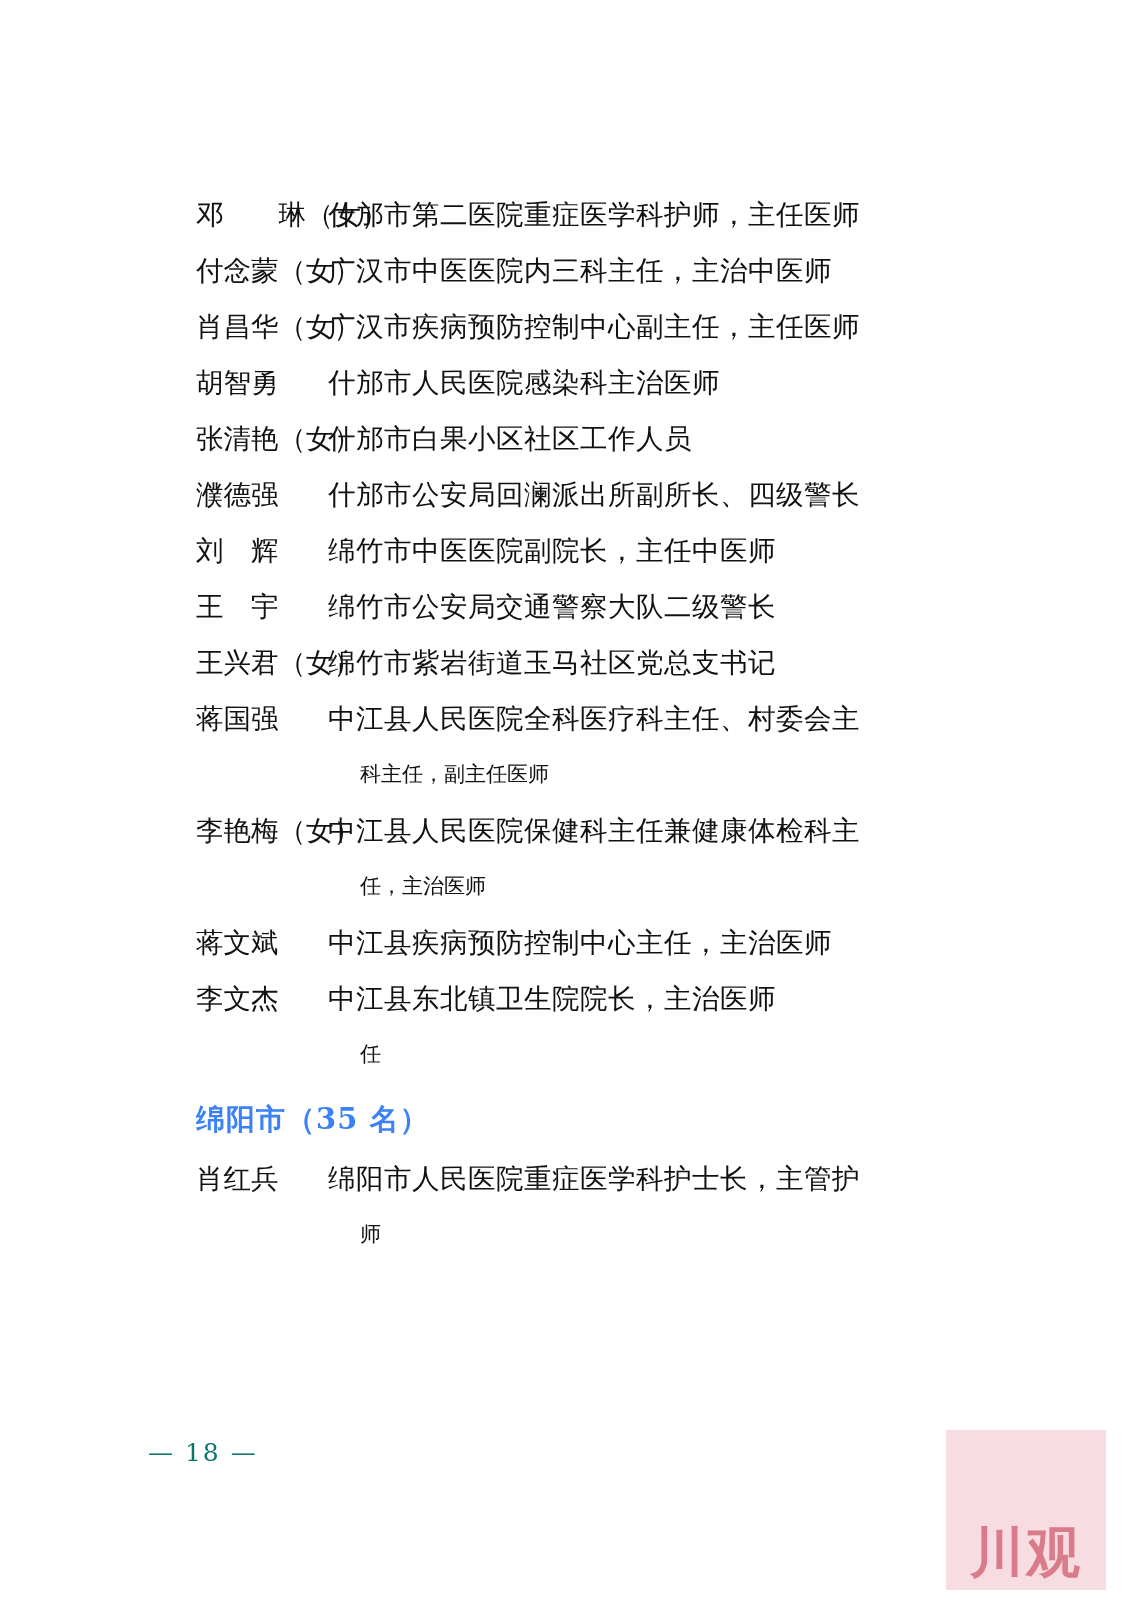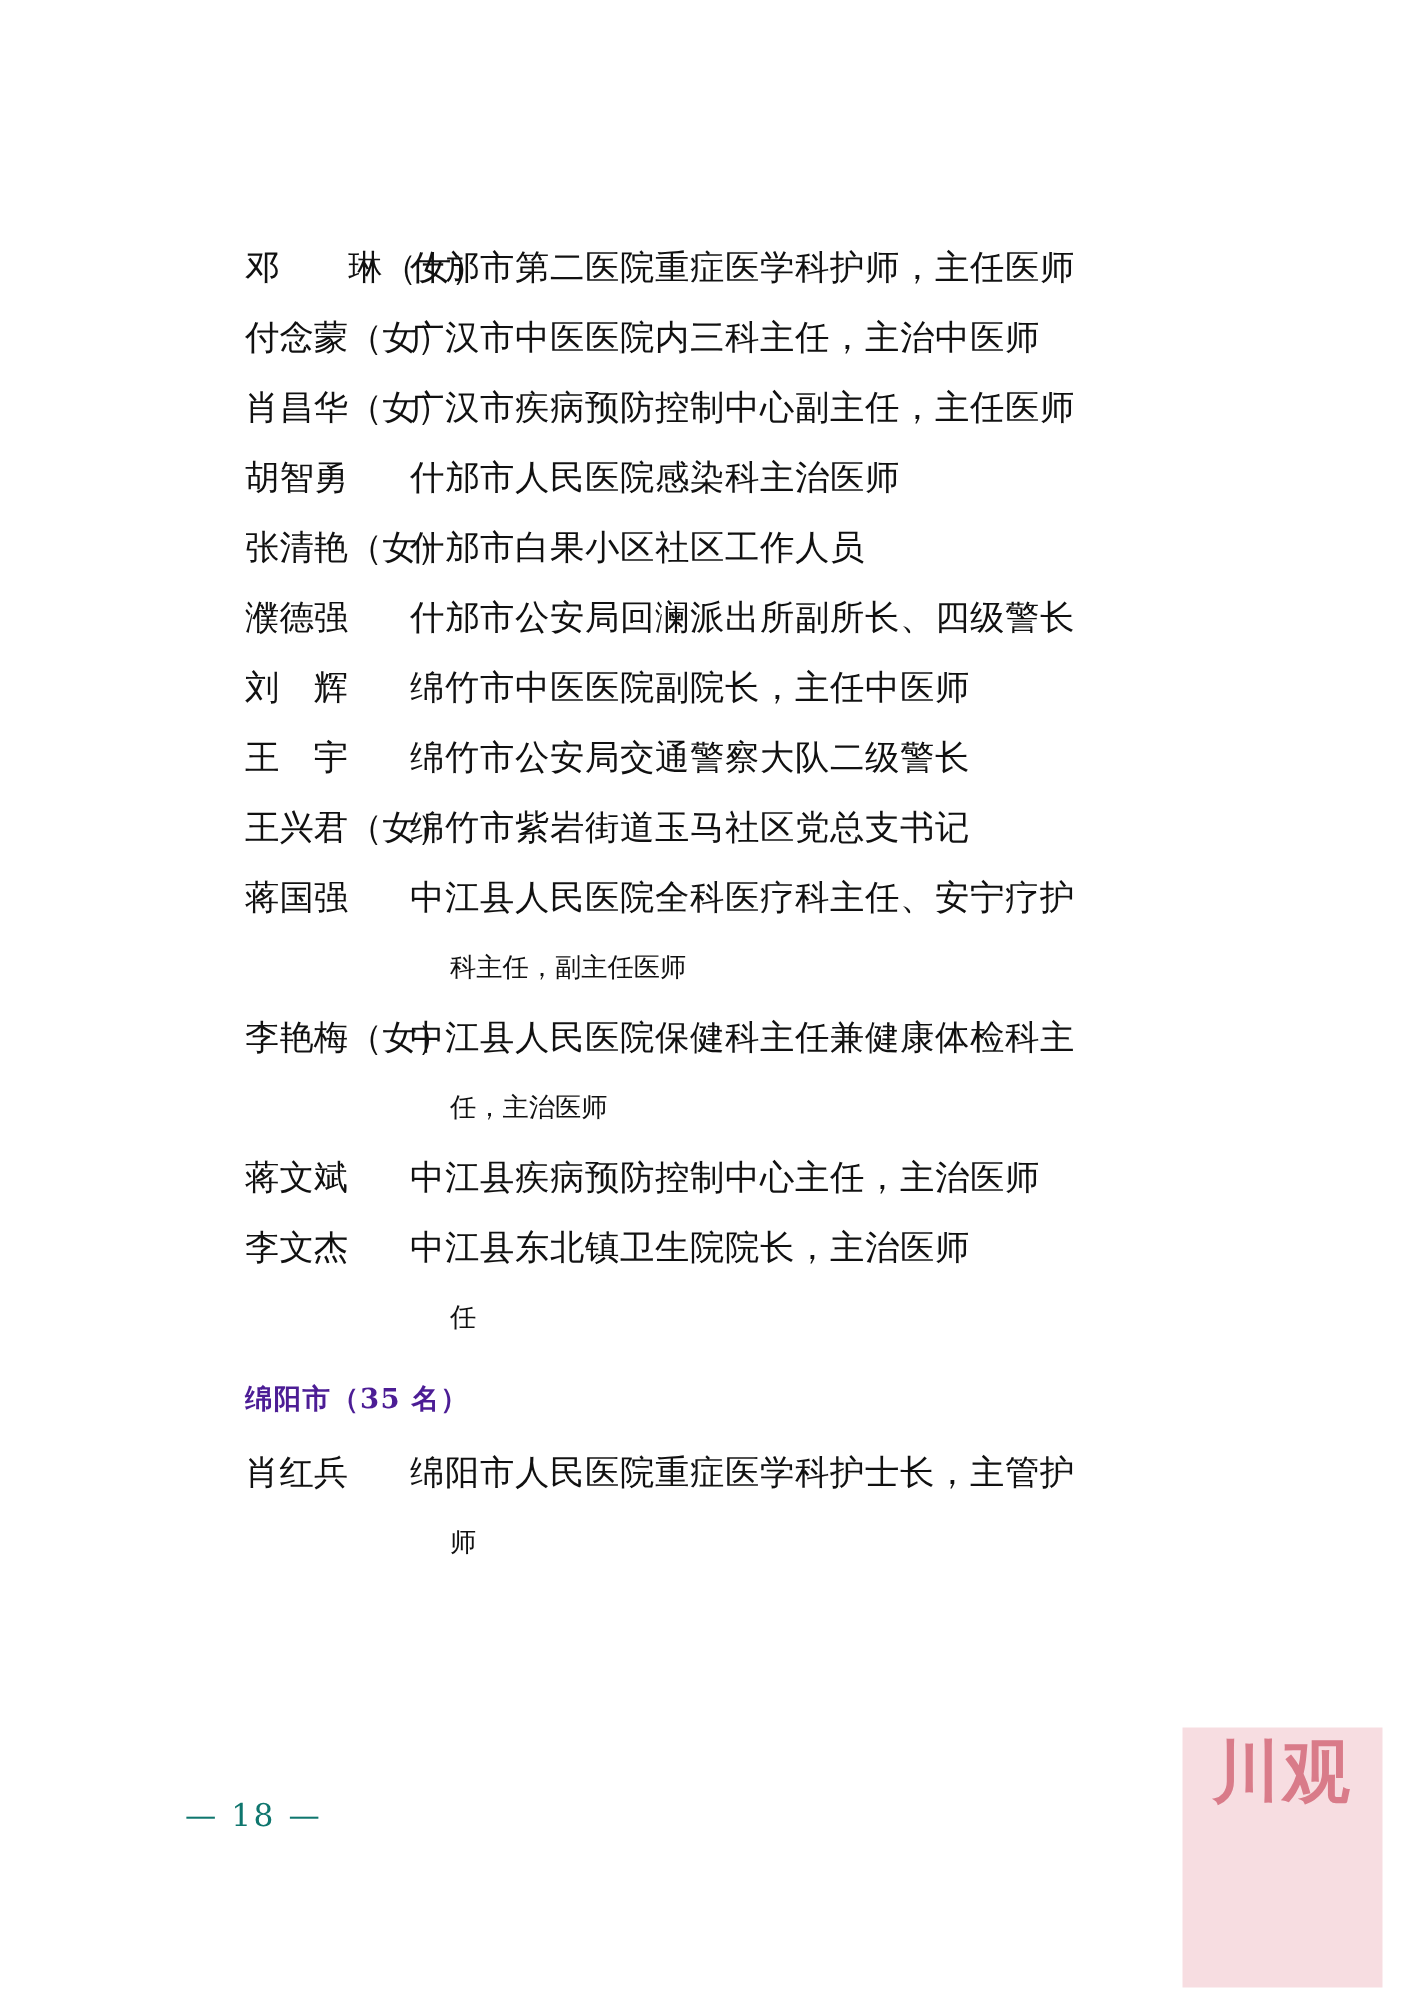--- a/index.html
+++ b/index.html
@@ -49,48 +49,48 @@
   .cont-line {
     display: block;
     font-size: 21px;
     line-height: 56px;
     padding-left: 164px;
     white-space: nowrap;
     color: #111;
   }
   .section-head {
     display: block;
-    font-size: 22px;
+    font-size: 29px;
     line-height: 62px;
     font-weight: bold;
     letter-spacing: 1px;
     margin-top: 6px;
-    color: #4c1d95;
+    color: #3b82f6;
   }
   .section-head .count {
     font-weight: bold;
   }
   .footer {
     position: absolute;
     left: 148px;
     top: 1438px;
     font-size: 25px;
     letter-spacing: 2px;
     color: #0f766e;
     font-family: "DejaVu Serif", "Liberation Serif", serif;
   }
   .watermark {
     position: absolute;
     right: 18px;
     bottom: 10px;
     width: 160px;
-    height: 208px;
+    height: 160px;
     background: #f7dde1;
     display: flex;
-    align-items: flex-start;
+    align-items: flex-end;
     justify-content: center;
   }
   .watermark .wm-text {
     color: #d46a7a;
     font-size: 54px;
     font-weight: bold;
     letter-spacing: 2px;
     font-family: "DejaVu Serif", "Liberation Serif", serif;
     opacity: 0.85;
   }
@@ -115,21 +115,21 @@
 
     <div class="entry"><span class="name spaced">濮德强</span><span class="desc">什邡市公安局回澜派出所副所长、四级警长</span></div>
 
 
     <div class="entry"><span class="name spaced">刘　辉</span><span class="desc">绵竹市中医医院副院长，主任中医师</span></div>
 
     <div class="entry"><span class="name spaced">王　宇</span><span class="desc">绵竹市公安局交通警察大队二级警长</span></div>
 
     <div class="entry"><span class="name">王兴君（女）</span><span class="desc">绵竹市紫岩街道玉马社区党总支书记</span></div>
 
-    <div class="entry"><span class="name spaced">蒋国强</span><span class="desc">中江县人民医院全科医疗科主任、安宁疗护</span></div>
+    <div class="entry"><span class="name spaced">蒋国强</span><span class="desc">中江县人民医院全科医疗科主任、村委会主</span></div>
     <div class="cont-line">科主任，副主任医师</div>
 
     <div class="entry"><span class="name">李艳梅（女）</span><span class="desc">中江县人民医院保健科主任兼健康体检科主</span></div>
     <div class="cont-line">任，主治医师</div>
 
     <div class="entry"><span class="name spaced">蒋文斌</span><span class="desc">中江县疾病预防控制中心主任，主治医师</span></div>
 
     <div class="entry"><span class="name spaced">李文杰</span><span class="desc">中江县东北镇卫生院院长，主治医师</span></div>
 
     <div class="cont-line">任</div>

